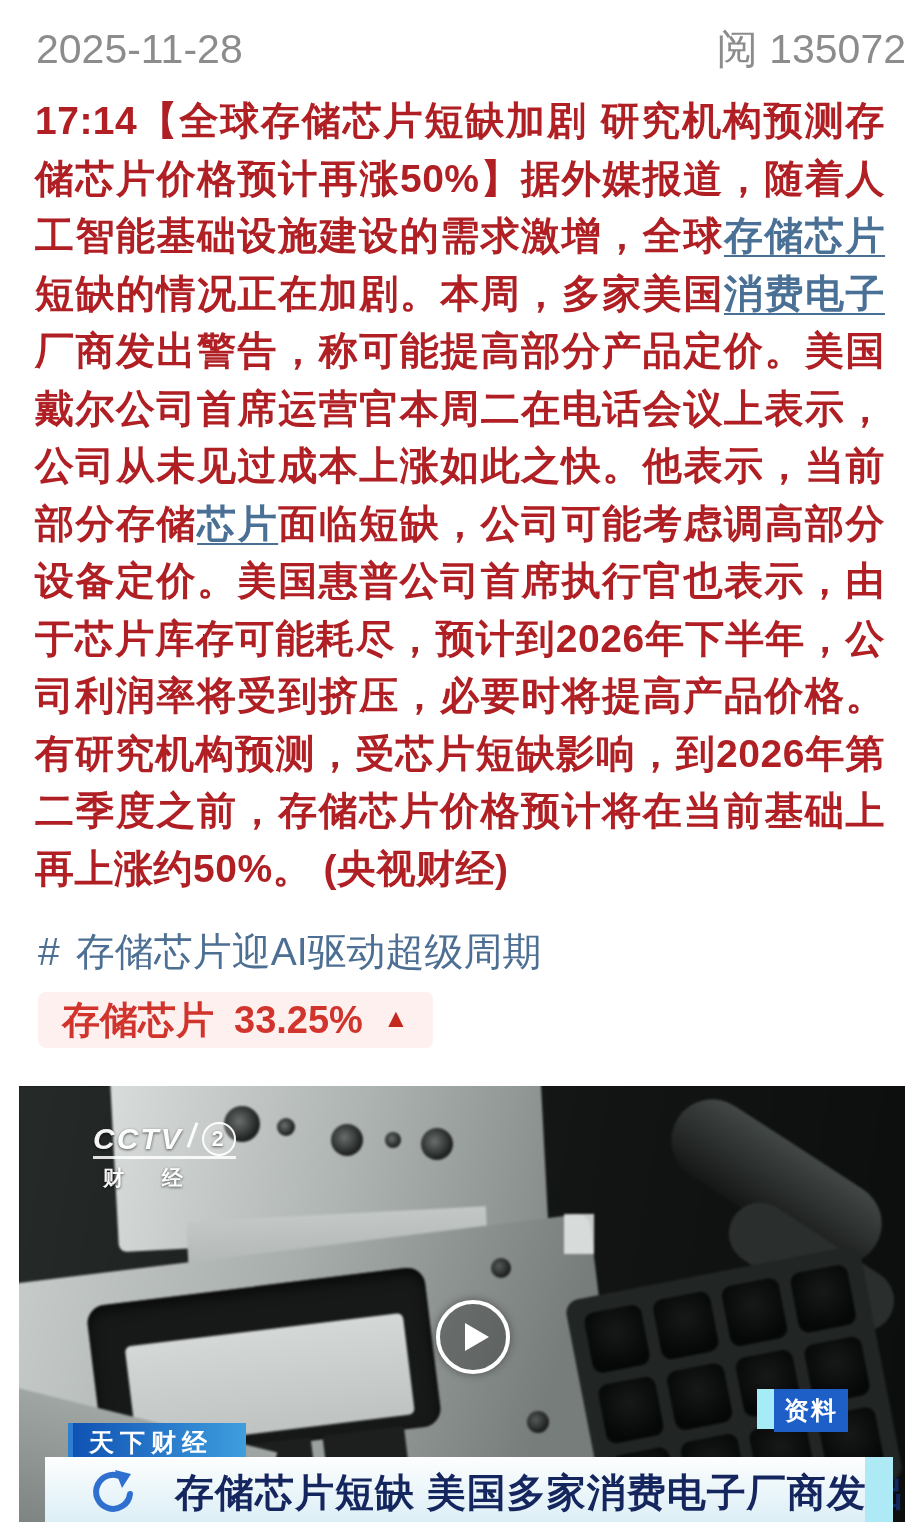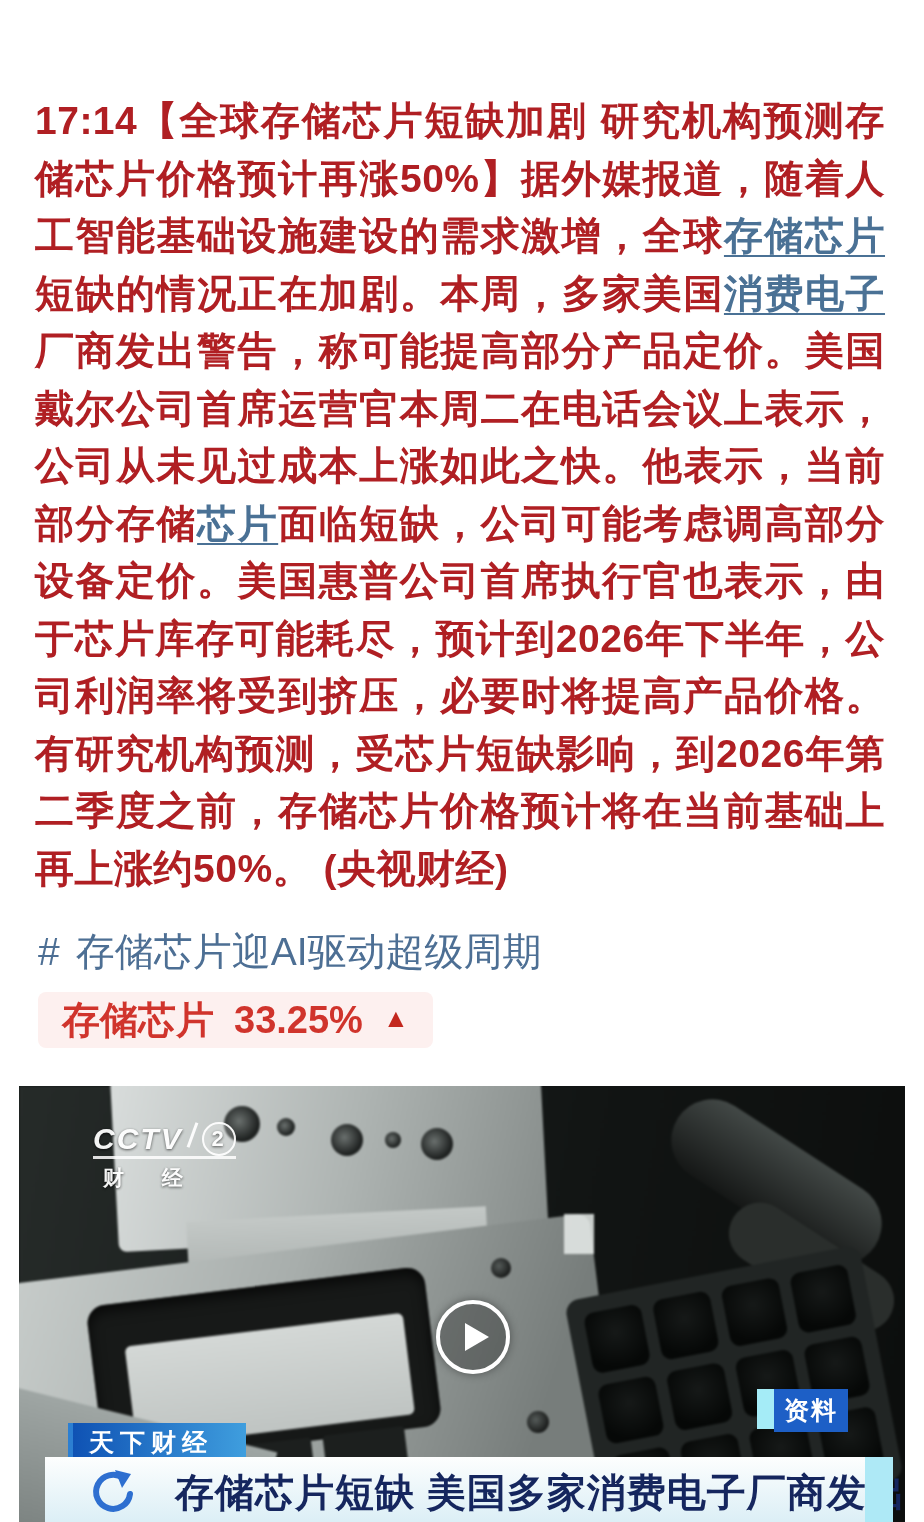--- a/index.html
+++ b/index.html
@@ -107,20 +107,24 @@
       background:linear-gradient(180deg,#fdfefe,#d8edf5);display:flex;align-items:center;}
   .hl::after{content:"";position:absolute;right:0;top:0;bottom:0;width:28px;background:#aee9f6;}
   .hl svg{margin-left:40px;flex:0 0 auto;}
   .hl .txt{margin-left:38px;font-size:39px;font-weight:700;color:#15265e;letter-spacing:1px;white-space:nowrap;}
 </style>
 </head>
 <body>
 
 <div id="page">
 
+  <div class="hdr">
+    <span>2025-11-28</span>
+    <span>阅 135072</span>
+  </div>
 
   <div class="post"><span>17:14</span><span>【全球存储芯片短缺加剧 研究机构预测存储芯片价格预计再涨50%】据外媒报道，随着人工智能基础设施建设的需求激增，全球</span><a>存储芯片</a><span>短缺的情况正在加剧。本周，多家美国</span><a>消费电子</a><span>厂商发出警告，称可能提高部分产品定价。美国戴尔公司首席运营官本周二在电话会议上表示，公司从未见过成本上涨如此之快。他表示，当前部分存储</span><a>芯片</a><span>面临短缺，公司可能考虑调高部分设备定价。美国惠普公司首席执行官也表示，由于芯片库存可能耗尽，预计到2026年下半年，公司利润率将受到挤压，必要时将提高产品价格。有研究机构预测，受芯片短缺影响，到2026年第二季度之前，存储芯片价格预计将在当前基础上再上涨约50%。 (央视财经)</span></div>
 
 
   <div class="hashtag">
     <span>#</span>
     <span>存储芯片迎AI驱动超级周期</span>
   </div>
 
   <div class="stock">

